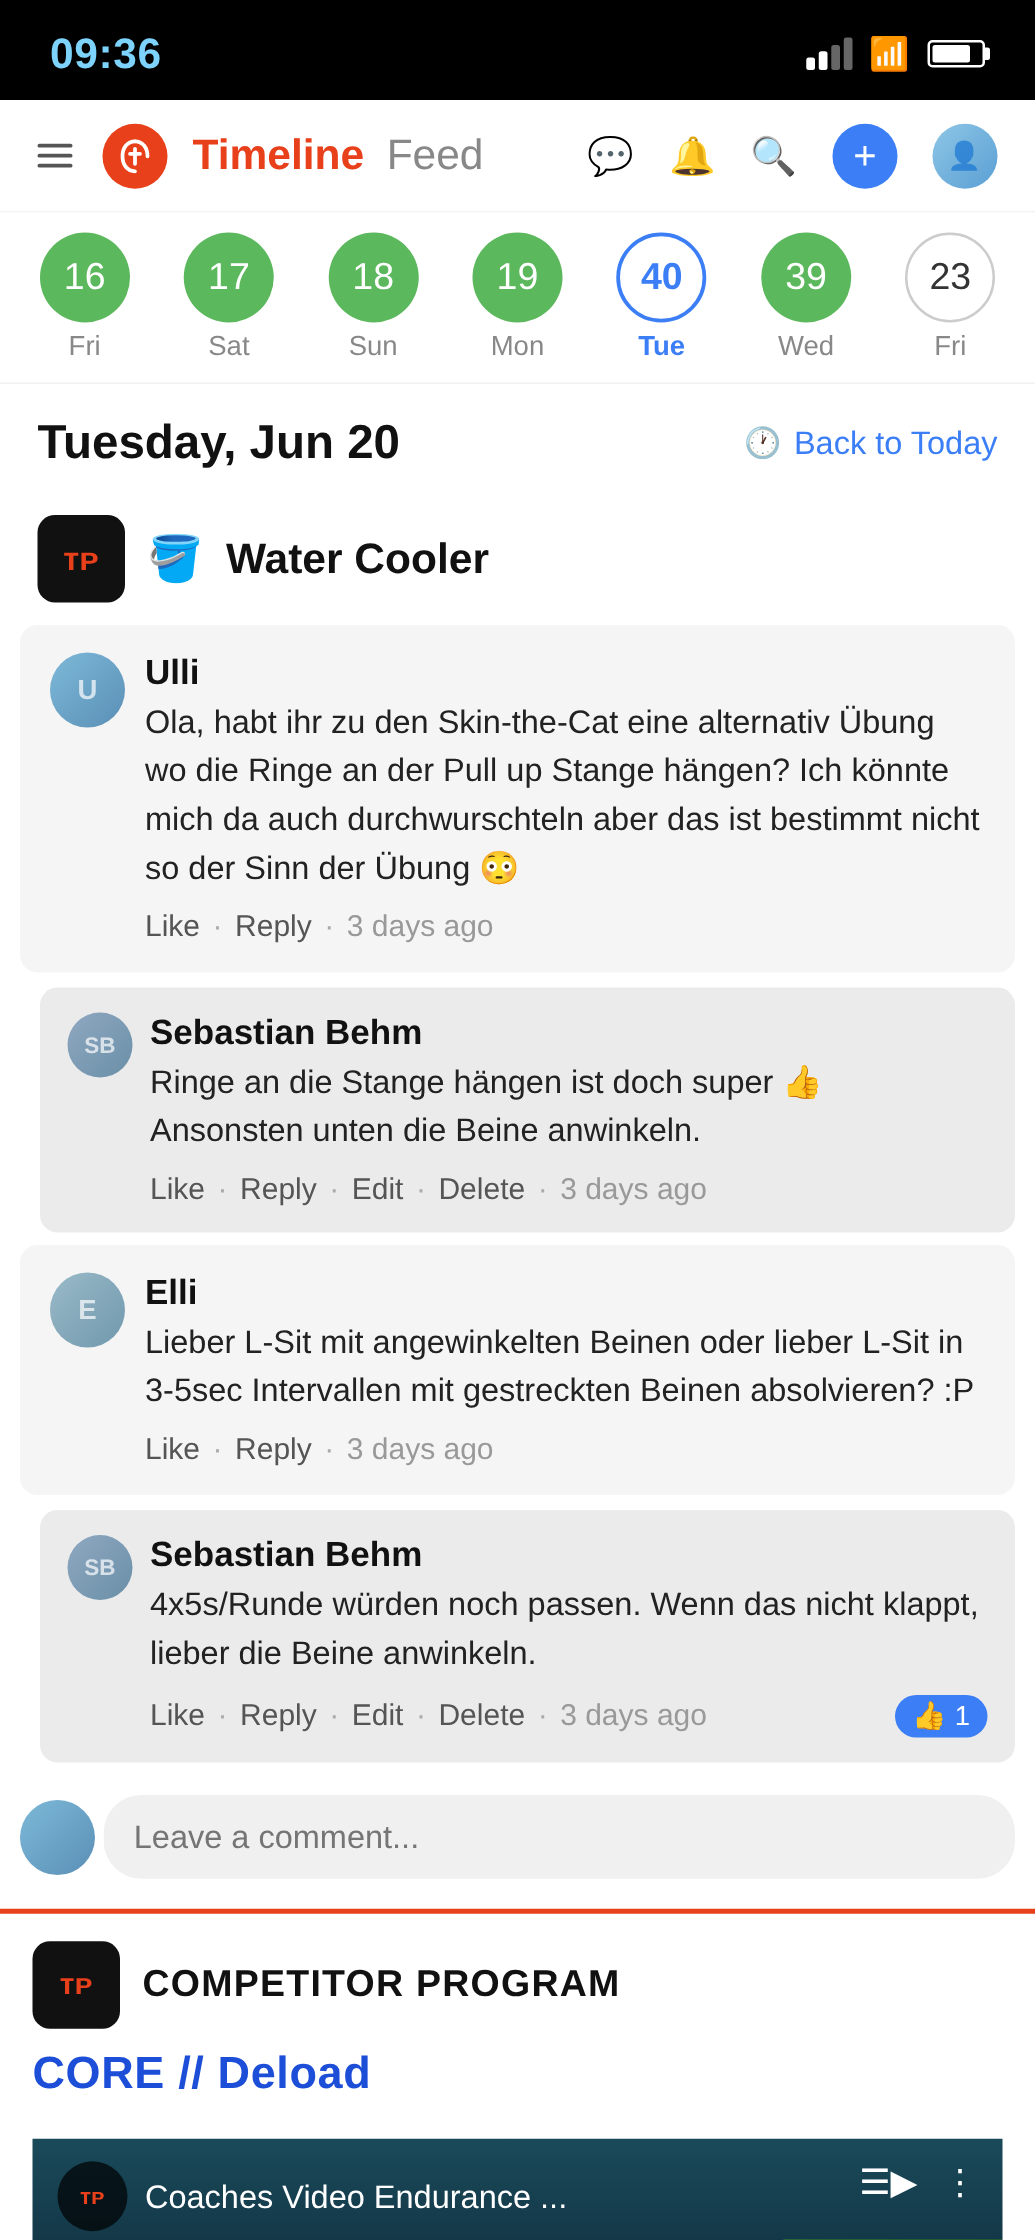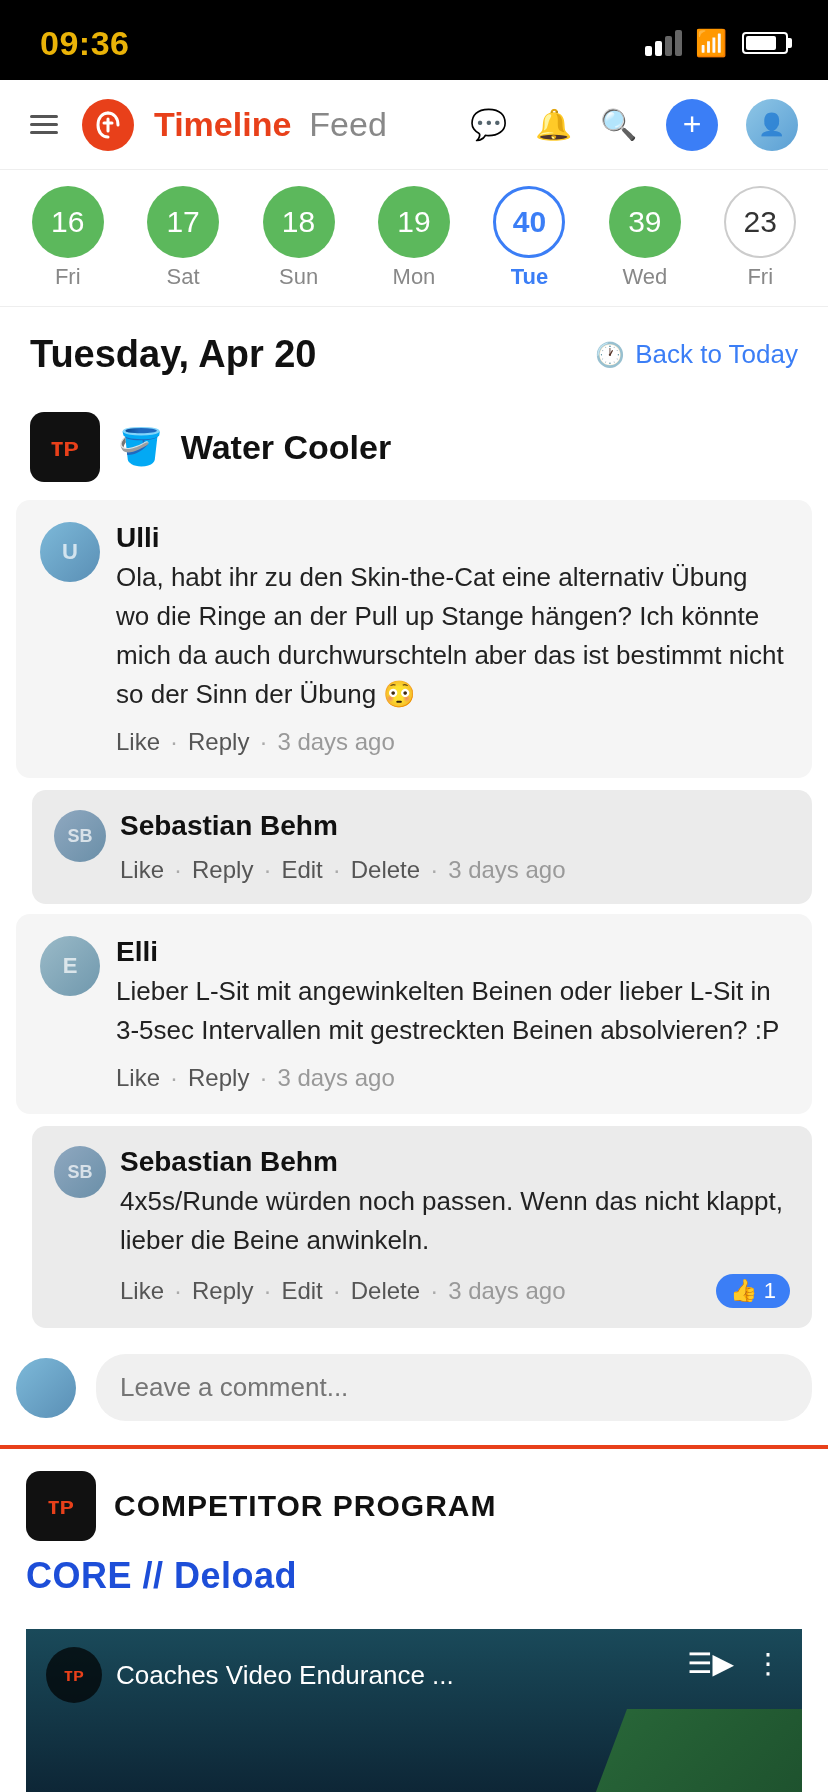--- a/index.html
+++ b/index.html
@@ -9,21 +9,21 @@
       background: #fff;
       width: 828px;
       min-height: 1792px;
       overflow-x: hidden;
       font-size: 30px;
     }
 
     
     .status-bar {
       background: #000;
-      color: #eab308;
+      color: #7dd3fc;
       display: flex;
       justify-content: space-between;
       align-items: center;
       padding: 18px 40px 12px 40px;
       height: 80px;
     }
     .status-time {
       font-size: 34px;
       font-weight: 600;
       letter-spacing: 0.5px;
@@ -342,21 +342,21 @@
       width: 52px;
       height: 52px;
       border-radius: 50%;
       flex-shrink: 0;
     }
 
     
     .comment-input-row {
       display: flex;
       align-items: center;
-      gap: 20px;
+      gap: 7px;
       padding: 16px 16px 24px 16px;
     }
     .comment-input-avatar {
       width: 60px;
       height: 60px;
       border-radius: 50%;
       background: linear-gradient(135deg, #7db9d9, #5a8fb5);
       flex-shrink: 0;
     }
     .comment-input-field {
@@ -542,21 +542,21 @@
       <span class="cal-label">Wed</span>
     </div>
     <div class="cal-day">
       <div class="cal-circle outline">23</div>
       <span class="cal-label">Fri</span>
     </div>
   </div>
 </div>
 
 <div class="date-heading">
-  <span class="date-heading-text">Tuesday, Apr 20</span>
+  <span class="date-heading-text">Tuesday, Jun 20</span>
   <div class="back-to-today">
     <span class="clock-icon">🕐</span>
     <span>Back to Today</span>
   </div>
 </div>
 
 <div class="section-header">
   <div class="section-logo">
     <span style="color:#e8401a;font-weight:900;font-size:26px;">ᴛᴘ</span>
   </div>
@@ -585,20 +585,21 @@
     </div>
   </div>
 
   <div class="reply-block">
     <div style="display:flex;gap:14px;align-items:flex-start;">
       <div class="reply-avatar avatar-sebastian">
         <div class="avatar-img" style="font-size:18px;">SB</div>
       </div>
       <div style="flex:1;">
         <div class="comment-author">Sebastian Behm</div>
+        <div class="comment-text">Ringe an die Stange hängen ist doch super 👍<br>Ansonsten unten die Beine anwinkeln.</div>
         <div class="comment-actions">
           <span class="comment-action-btn">Like</span>
           <span class="comment-dot">·</span>
           <span class="comment-action-btn">Reply</span>
           <span class="comment-dot">·</span>
           <span class="comment-action-btn">Edit</span>
           <span class="comment-dot">·</span>
           <span class="comment-action-btn">Delete</span>
           <span class="comment-dot">·</span>
           <span class="comment-time">3 days ago</span>

